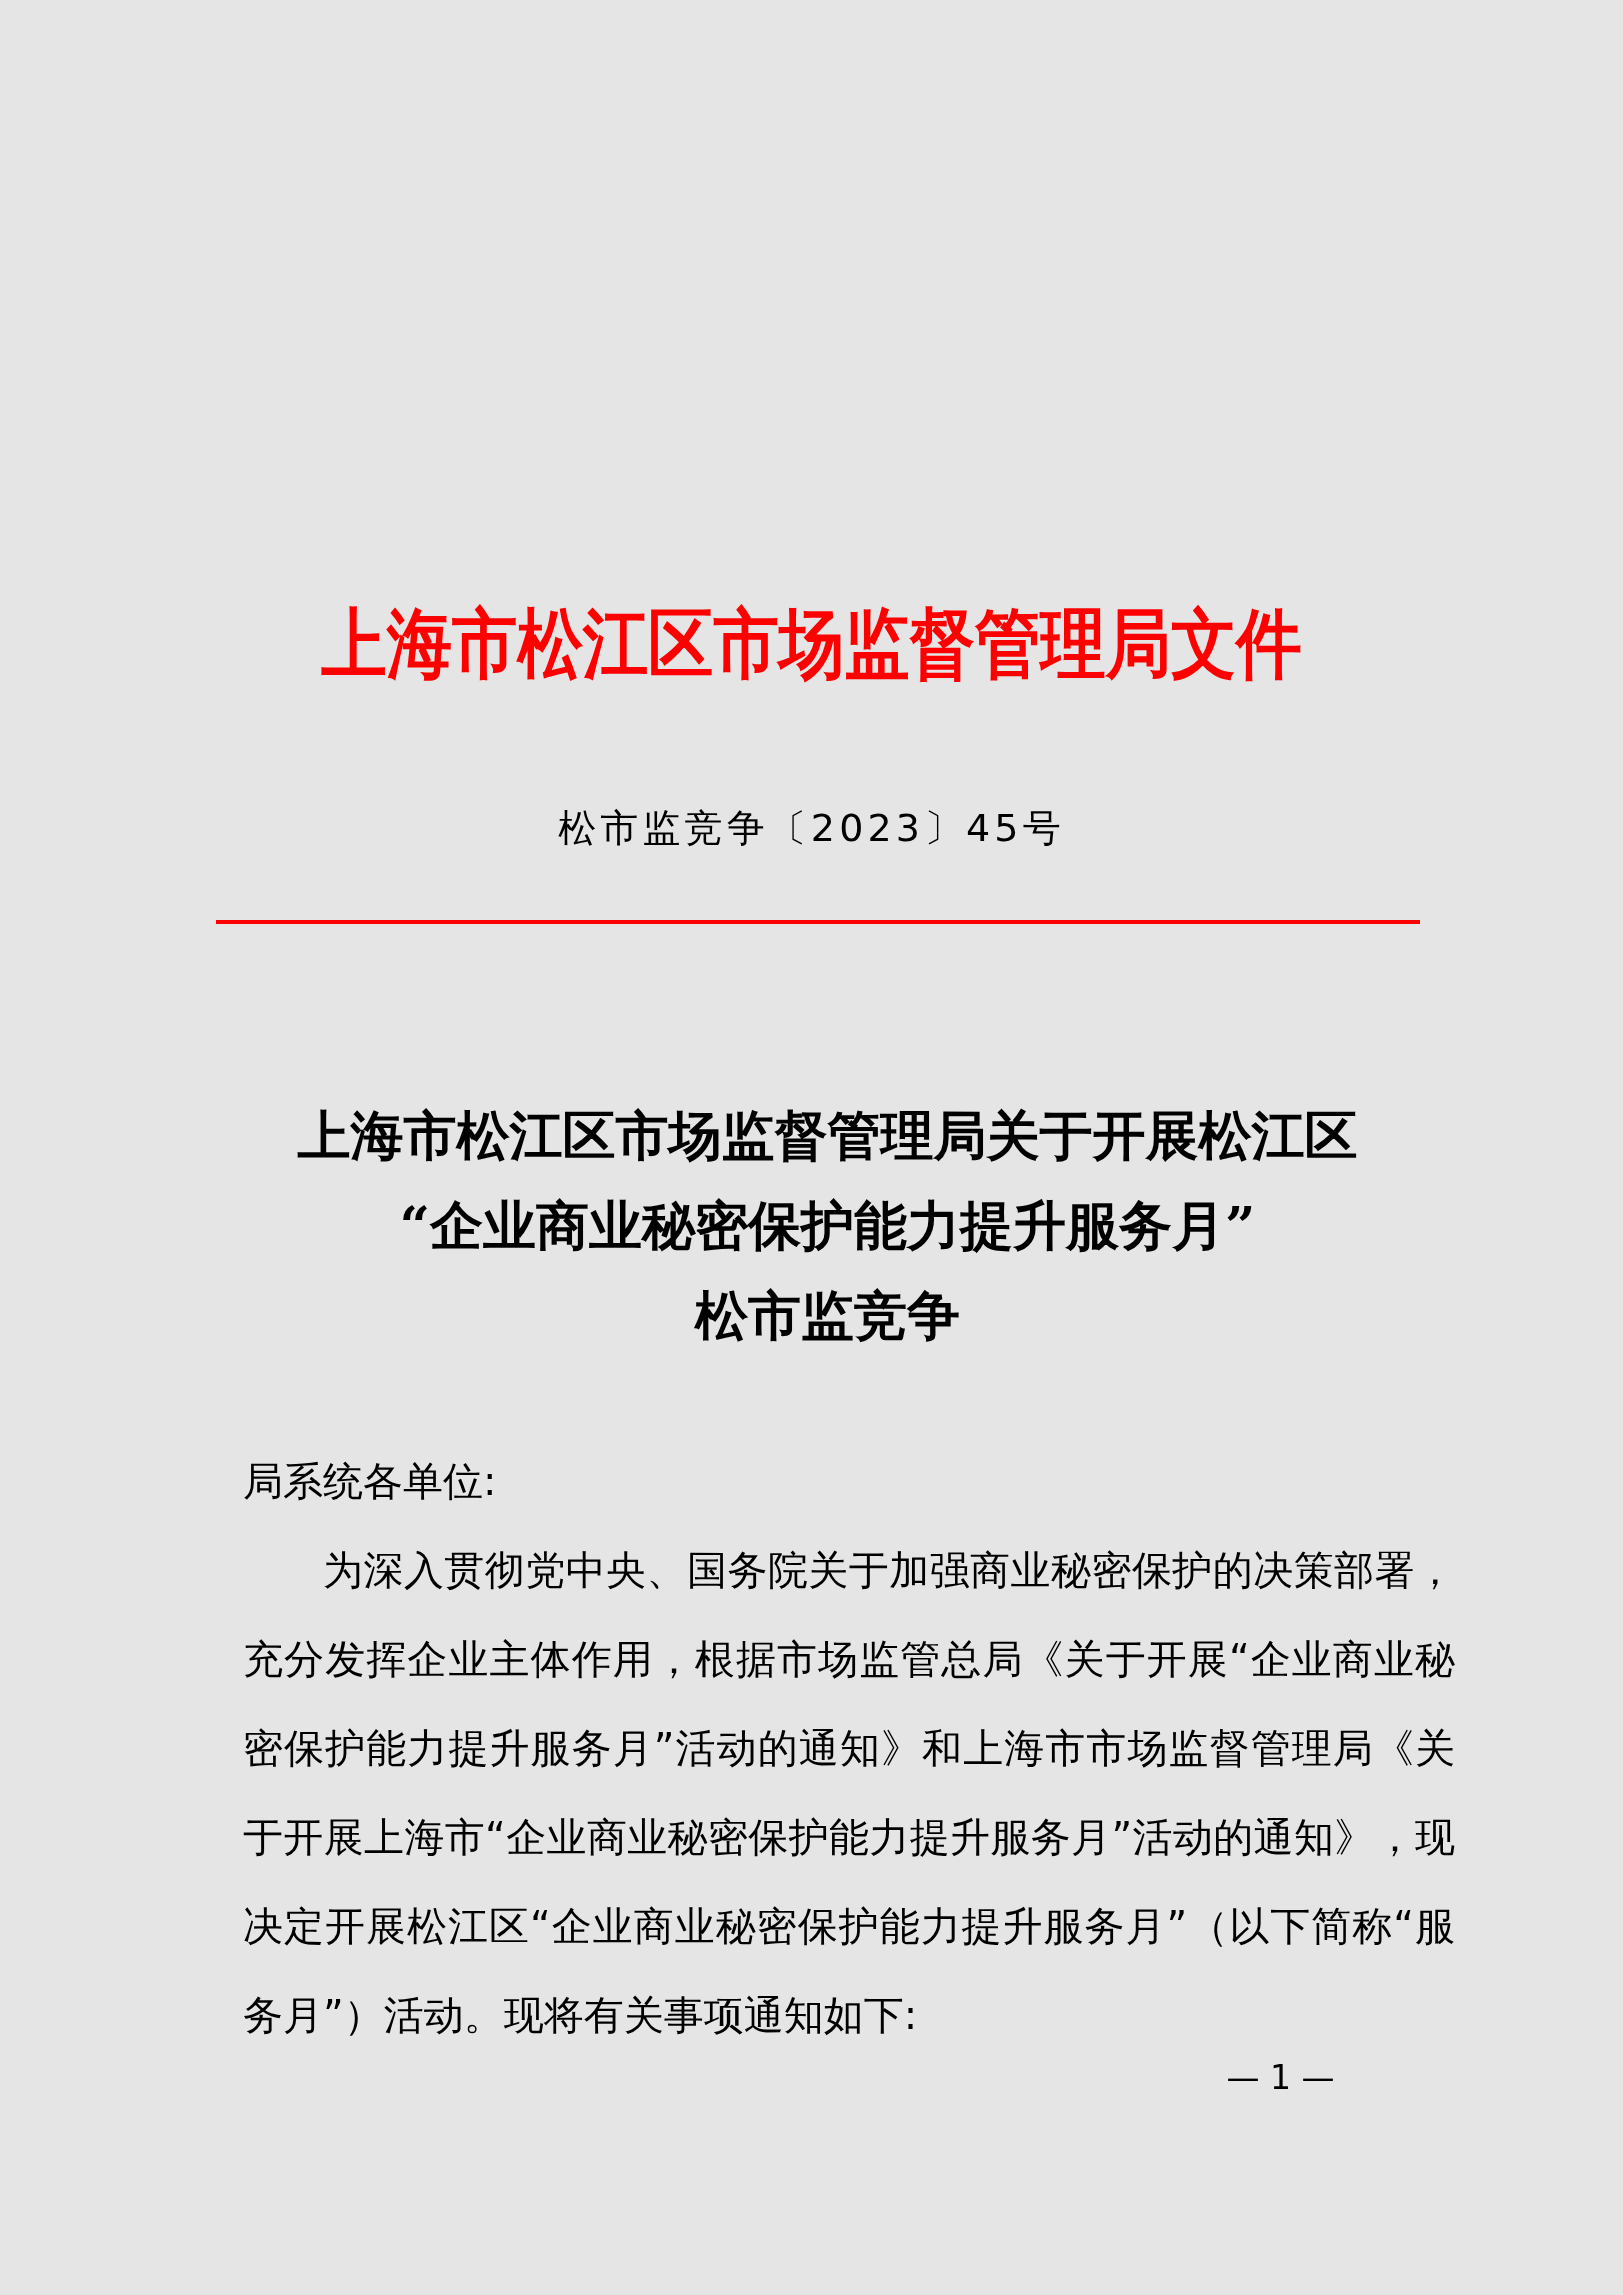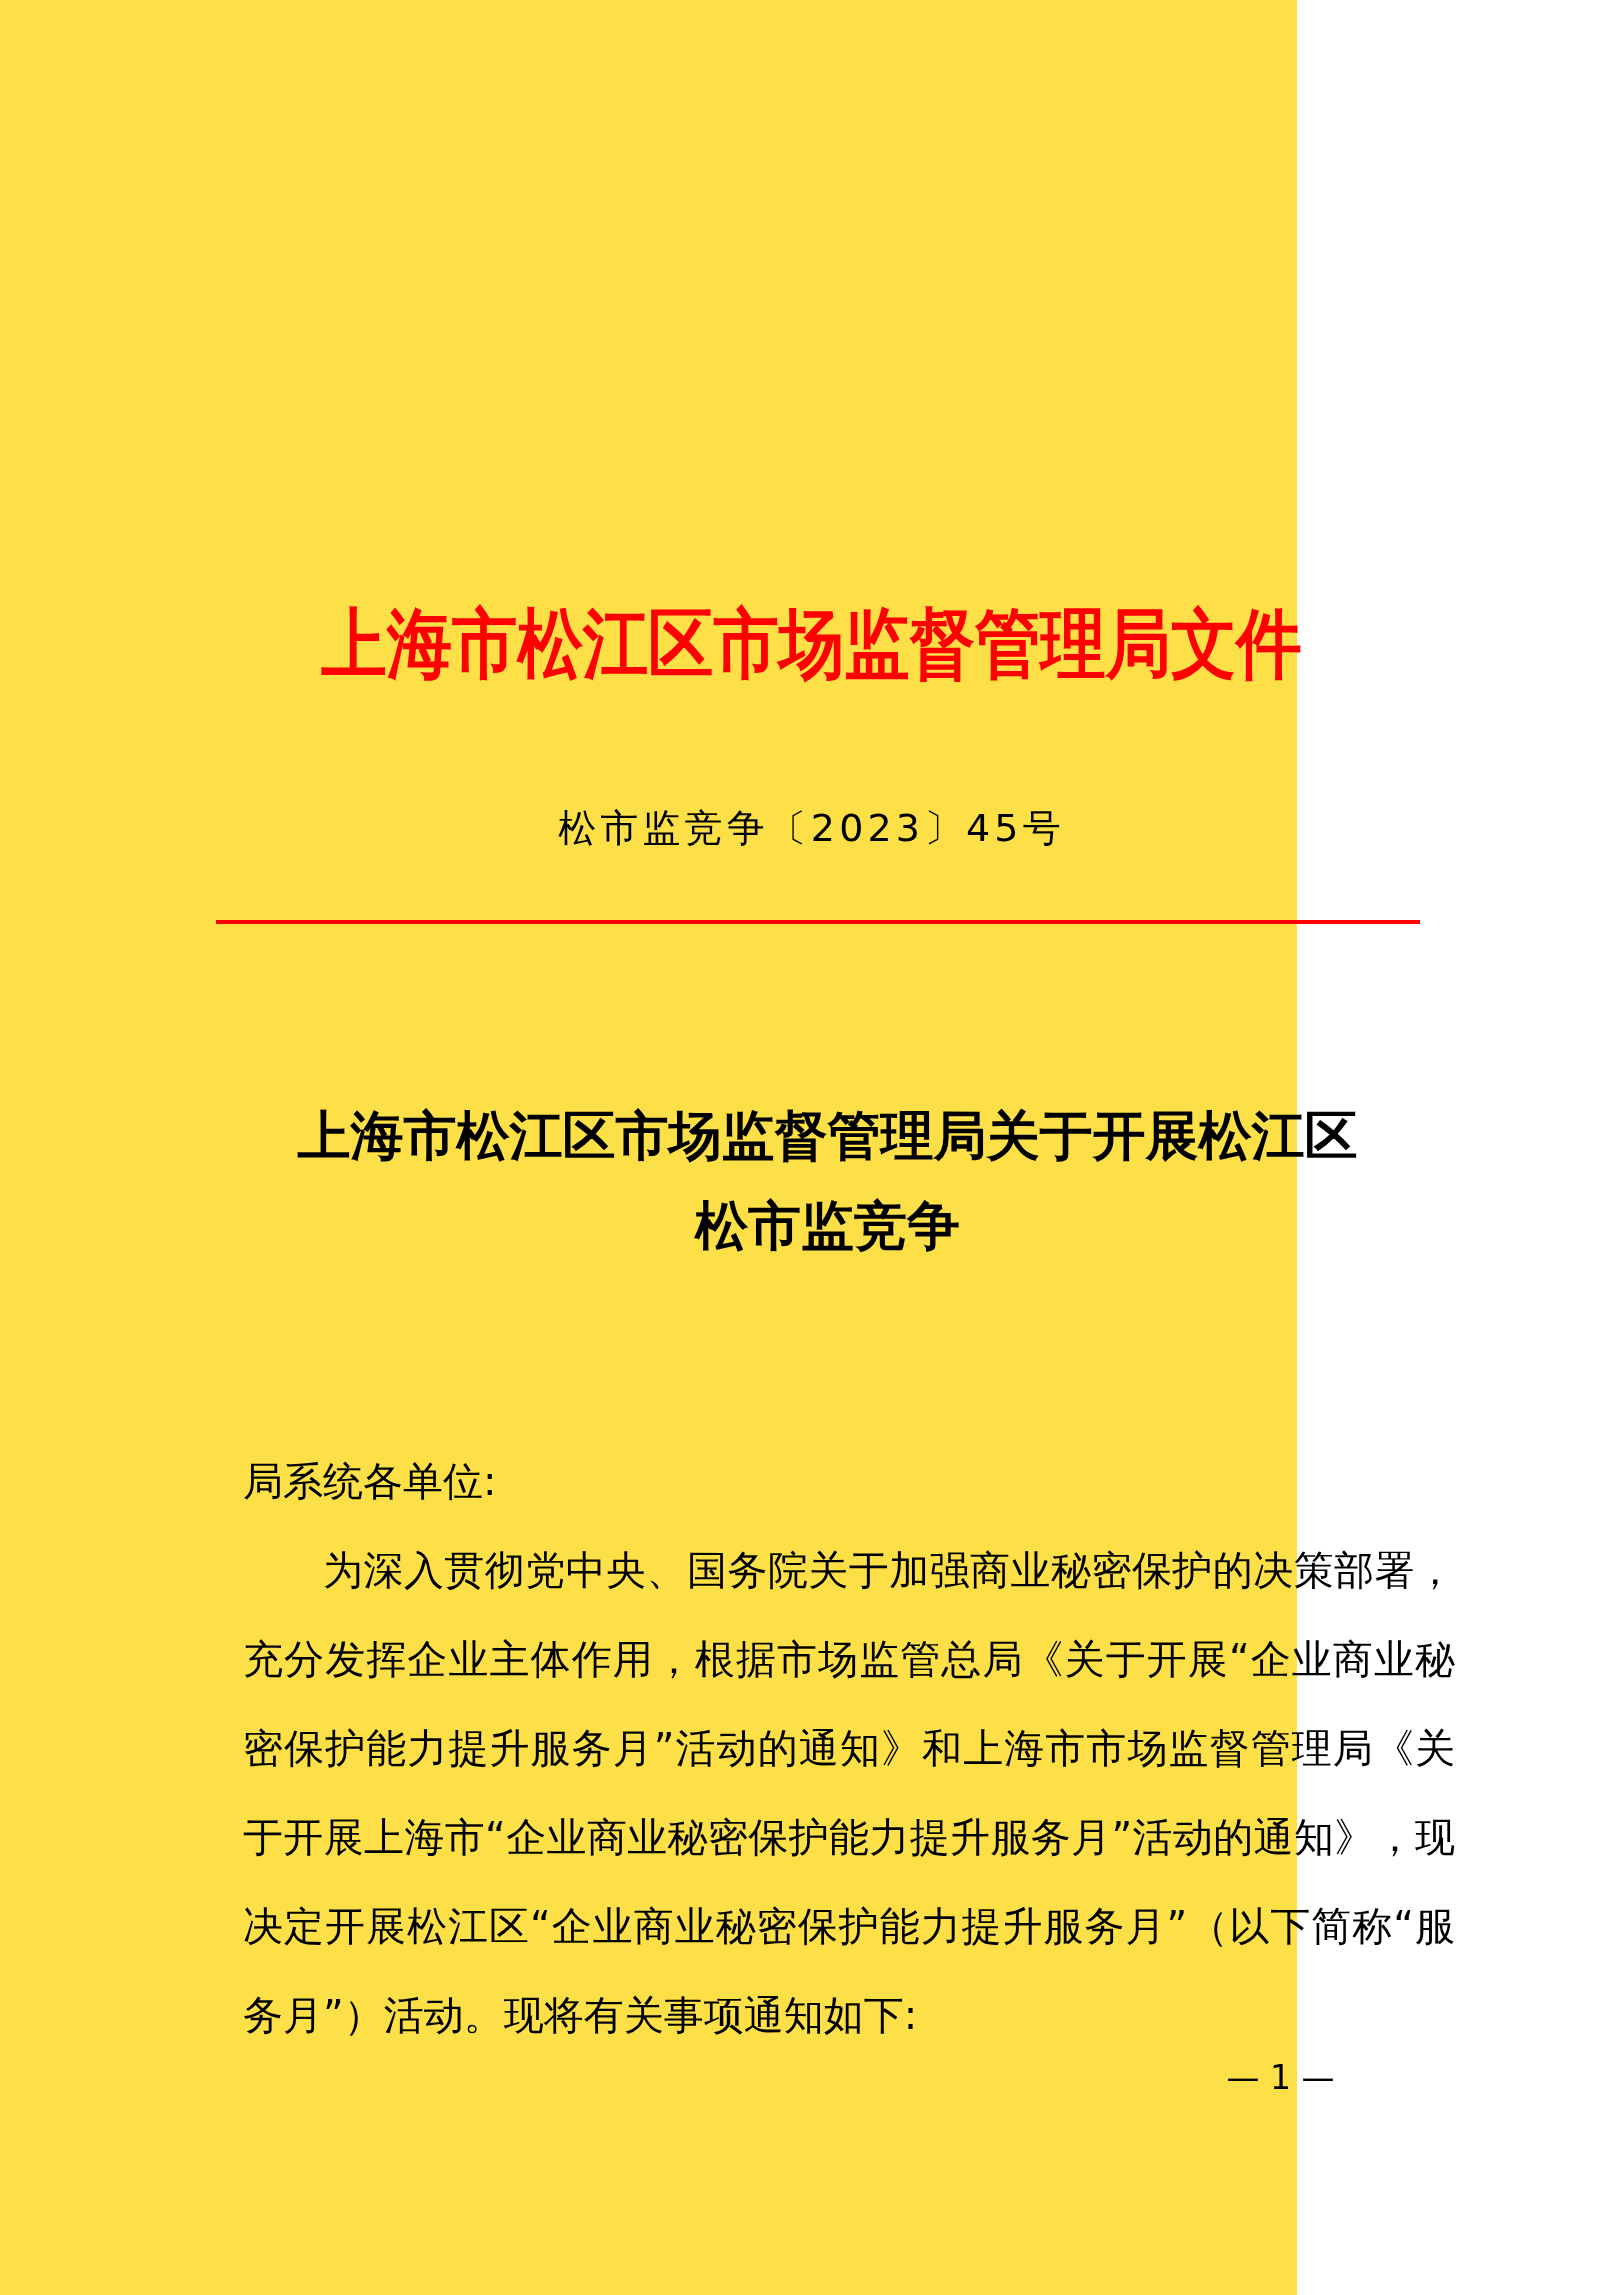--- a/index.html
+++ b/index.html
@@ -1,18 +1,18 @@
 <!DOCTYPE html>
 <html style="font-size:11px"><head>
 <meta charset="utf-8">
 <style>
   html, body { margin: 0; padding: 0; background: #ffffff; }
   body { width: 1623px; height: 2295px; position: relative; overflow: hidden;
          font-family: "DejaVu Serif", "Liberation Serif", serif; color: #000; }
-  .page { position: absolute; left: 0; top: 0; width: 1297px; height: 2295px; background: #fde047; }
+  .page { position: absolute; left: 0; top: 0; width: 1623px; height: 2295px; background: #e5e5e5; }
 
   .masthead {
     position: absolute; left: 0; width: 1623px; top: 599px; text-align: center;
     color: #ff0000; font-family: "DejaVu Serif", serif; font-weight: bold;
     font-size: 76px; line-height: 89px; letter-spacing: 0px;
     transform: scaleX(0.86); transform-origin: center;
   }
   .docnum {
     position: absolute; left: 0; width: 1623px; top: 804px; text-align: center;
     font-family: "DejaVu Sans", sans-serif; font-size: 38px; line-height: 48px;
@@ -49,20 +49,21 @@
 <div class="page">
 
   <div class="masthead">上海市松江区市场监督管理局文件</div>
 
   <div class="docnum">松市监竞争〔2023〕45号</div>
 
   <div class="red-rule"></div>
 
   <div class="title">
     <span class="line">上海市松江区市场监督管理局关于开展松江区</span>
+    <span class="line">“企业商业秘密保护能力提升服务月”</span>
     <span class="line">松市监竞争</span>
   </div>
 
   <div class="body-text">
     <span class="salutation">局系统各单位:</span>
     <span class="para">为深入贯彻党中央、国务院关于加强商业秘密保护的决策部署，充分发挥企业主体作用，根据市场监管总局《关于开展“企业商业秘密保护能力提升服务月”活动的通知》和上海市市场监督管理局《关于开展上海市“企业商业秘密保护能力提升服务月”活动的通知》，现决定开展松江区“企业商业秘密保护能力提升服务月”（以下简称“服务月”）活动。现将有关事项通知如下:</span>
   </div>
 
   <div class="page-number">— 1 —</div>
 

